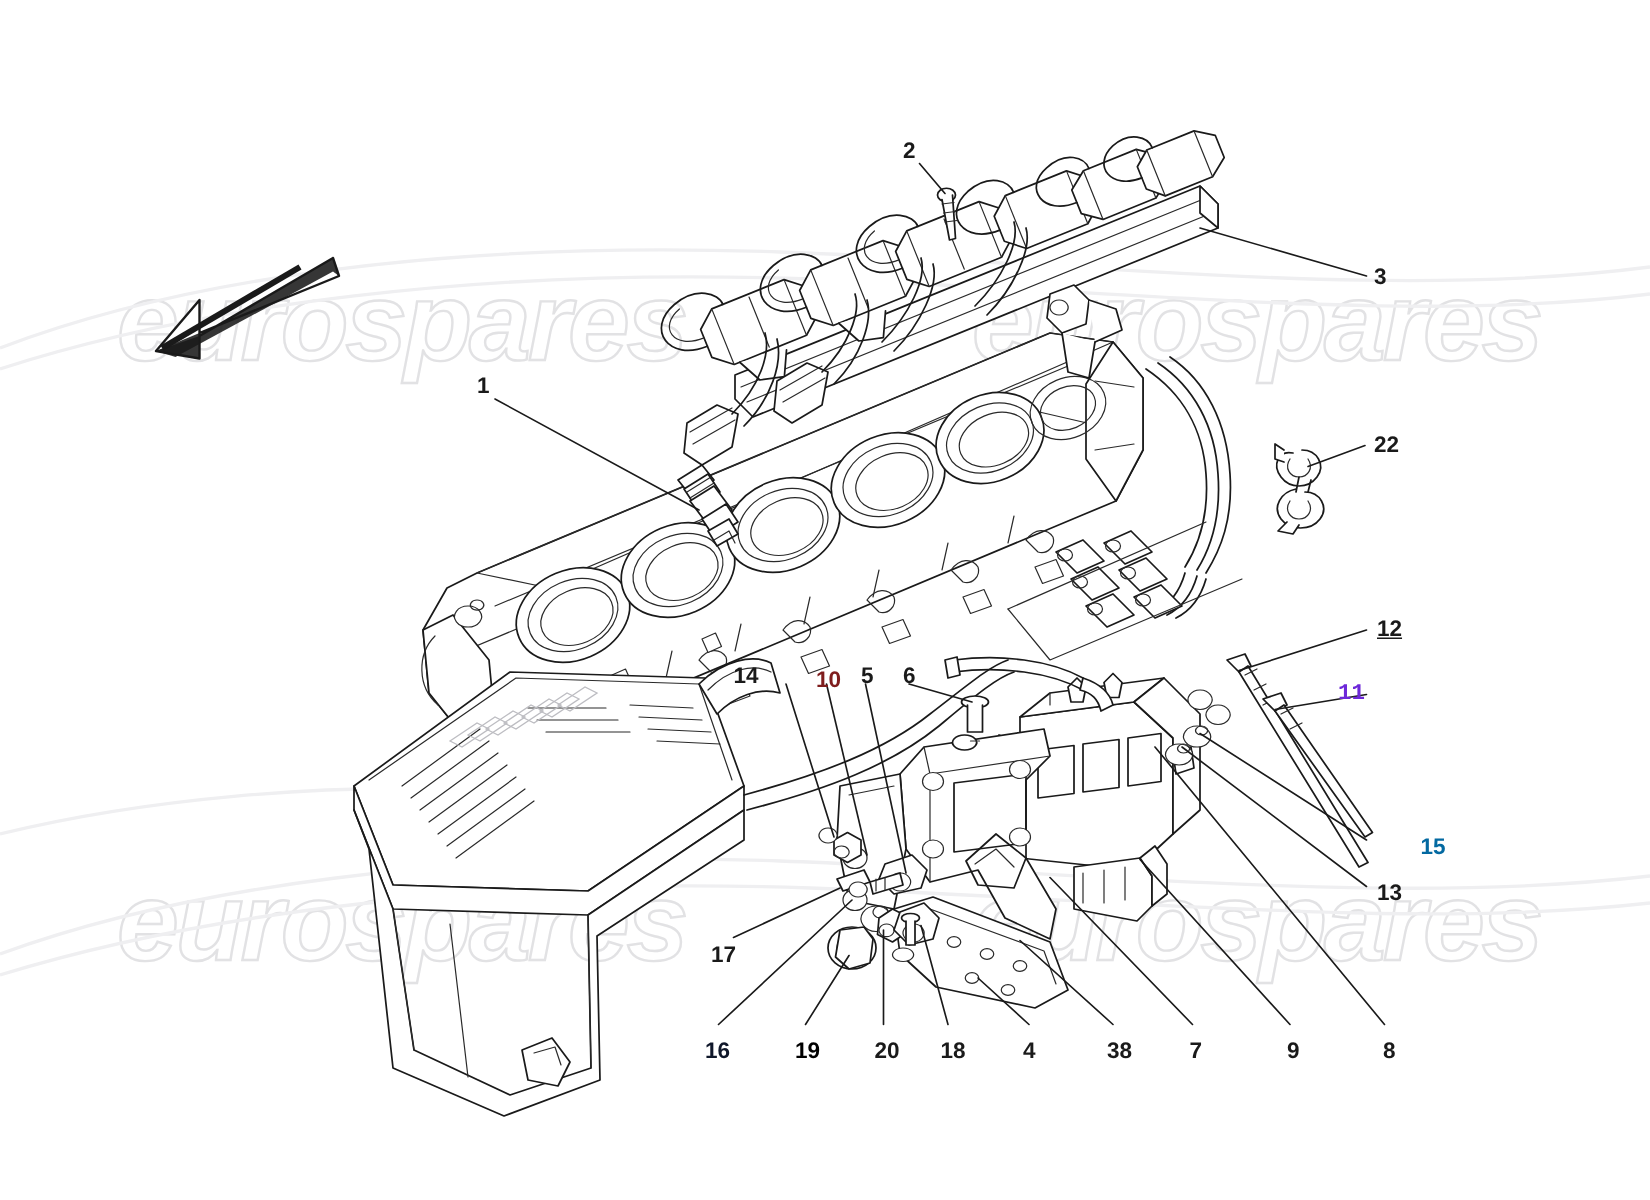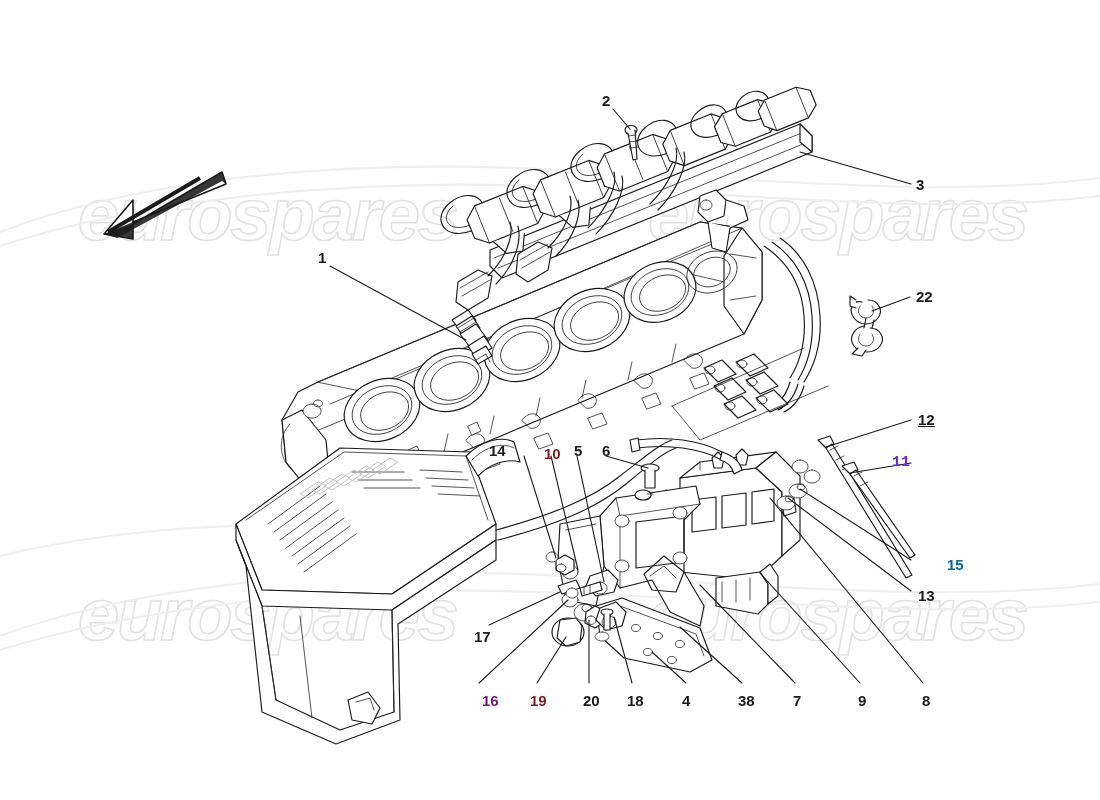--- a/index.html
+++ b/index.html
@@ -481,22 +481,22 @@
       <div class="callout-num" style="left: 916px; top: 289px; color: rgb(26, 26, 26);">22</div>
       <div class="callout-num" style="left: 918px; top: 412px; color: rgb(26, 26, 26); text-decoration: underline;">12</div>
       <div class="callout-num" style="left: 892px; top: 455px; color: #6d28d9; font-family: Liberation Mono, monospace;">11</div>
       <div class="callout-num" style="left: 918px; top: 557px; color: #0369a1; margin-left: 29px;">15</div>
       <div class="callout-num" style="left: 918px; top: 588px; color: rgb(26, 26, 26);">13</div>
       <div class="callout-num" style="left: 489px; top: 443px; color: rgb(26, 26, 26);">14</div>
       <div class="callout-num" style="left: 544px; top: 446px; color: #7f1d1d;">10</div>
       <div class="callout-num" style="left: 574px; top: 443px; color: rgb(26, 26, 26);">5</div>
       <div class="callout-num" style="left: 602px; top: 443px; color: rgb(26, 26, 26);">6</div>
       <div class="callout-num" style="left: 474px; top: 629px; color: rgb(26, 26, 26);">17</div>
-      <div class="callout-num" style="left: 482px; top: 693px; color: #701a75;">16</div>
-      <div class="callout-num" style="left: 530px; top: 693px; color: #7f1d1d;">19</div>
+      <div class="callout-num" style="left: 470px; top: 693px; color: #0f172a;">16</div>
+      <div class="callout-num" style="left: 530px; top: 693px; color: #000000;">19</div>
       <div class="callout-num" style="left: 583px; top: 693px; color: rgb(26, 26, 26);">20</div>
       <div class="callout-num" style="left: 627px; top: 693px; color: rgb(26, 26, 26);">18</div>
       <div class="callout-num" style="left: 682px; top: 693px; color: rgb(26, 26, 26);">4</div>
       <div class="callout-num" style="left: 738px; top: 693px; color: rgb(26, 26, 26);">38</div>
       <div class="callout-num" style="left: 793px; top: 693px; color: rgb(26, 26, 26);">7</div>
       <div class="callout-num" style="left: 858px; top: 693px; color: rgb(26, 26, 26);">9</div>
       <div class="callout-num" style="left: 922px; top: 693px; color: rgb(26, 26, 26);">8</div>
     </div>
 
 </div>

